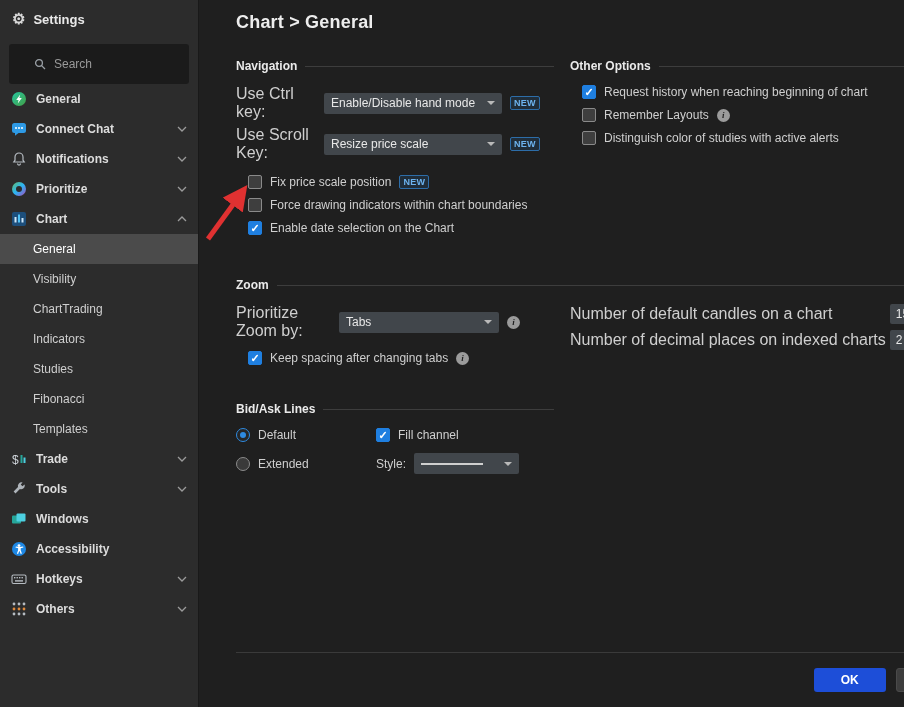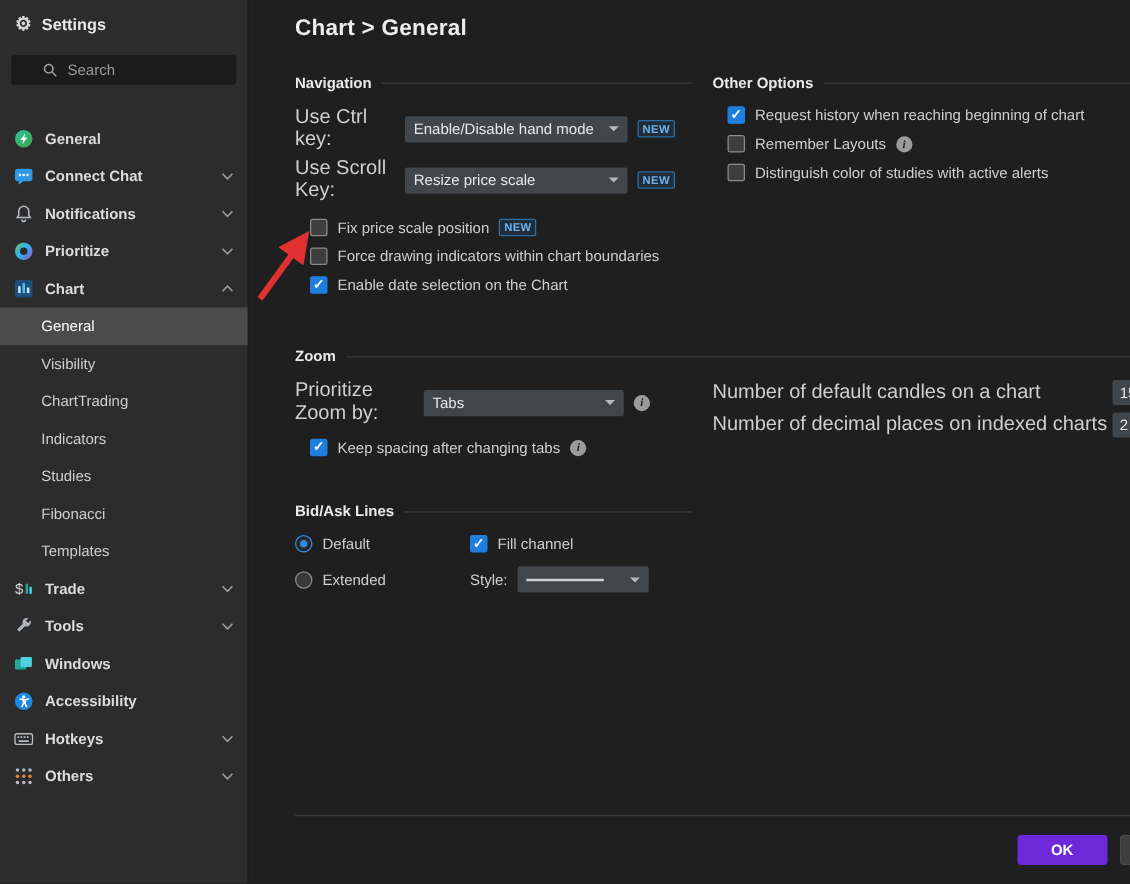--- a/index.html
+++ b/index.html
@@ -4,21 +4,21 @@
 <style>
   *{margin:0;padding:0;box-sizing:border-box}
   html,body{width:904px;height:707px;overflow:hidden}
   body{background:#1f1f1f;font-family:"Liberation Sans",sans-serif;color:#ccc;font-size:12px}
   .app{position:relative;width:904px;height:707px;display:flex}
 
   
   .sidebar{width:199px;background:#2c2c2c;flex-shrink:0;border-right:1px solid #191919}
   .sb-head{height:38px;display:flex;align-items:center;gap:8px;padding:0 12px;color:#e9e9e9;font-size:13px;font-weight:700}
   .gear{font-size:15px;color:#d8d8d8}
-  .search{display:flex;align-items:center;gap:6px;background:#1b1b1b;border-radius:3px;height:24px;margin:6px 9px 28px;padding:0 23px}
+  .search{display:flex;align-items:center;gap:6px;background:#1b1b1b;border-radius:3px;height:40px;margin:6px 9px 0;padding:0 23px}
   .search input{flex:1;background:transparent;border:none;outline:none;color:#ddd;font-size:12px;font-family:inherit;min-width:0}
   .search input::placeholder{color:#9a9a9a}
   .side-item{height:30px;display:flex;align-items:center;gap:9px;padding:0 11px;font-size:12px;color:#dcdcdc;cursor:pointer}
   .side-item .lbl{font-weight:700}
   .ic{width:16px;height:16px;display:flex;align-items:center;justify-content:center;flex-shrink:0}
   .chev{margin-left:auto;display:flex;align-items:center}
   .side-sub{height:30px;display:flex;align-items:center;padding:0 10px 0 33px;font-size:12px;color:#cfcfcf;cursor:pointer}
   .side-sub.selected{background:#4b4b4b;color:#fff}
 
   
@@ -59,21 +59,21 @@
   .zoom-sec{margin-top:34px}
   .zr{display:flex;align-items:center;justify-content:space-between;margin-bottom:6px;padding-right:36px;gap:4px}
   .zr .flabel{white-space:nowrap}
   .ba-sec{margin-top:28px;width:318px}
   .ba-grid{display:grid;grid-template-columns:140px auto;row-gap:11px;width:430px}
   .ba-cell{display:flex;align-items:center;gap:8px;font-size:12px;color:#cfcfcf}
   .line-sample{width:62px;height:2px;background:#cfcfcf}
 
   .footer{position:absolute;left:37px;right:18px;bottom:0;height:55px;border-top:1px solid #3a3a3a;display:flex;align-items:center;justify-content:flex-end;gap:10px}
   .btn{height:24px;border:none;border-radius:3px;font-size:12px;font-family:inherit;cursor:pointer}
-  .btn.ok{width:72px;background:#6d28d9;color:#fff;font-weight:700}
+  .btn.ok{width:72px;background:#1d4ed8;color:#fff;font-weight:700}
   .btn.cancel{width:74px;background:#3d3d3d;color:#ddd;border:1px solid #4a4a4a}
 
   .arrow{position:absolute;left:200px;top:183px;pointer-events:none;z-index:5}
 </style>
 </head>
 <body>
 
 <div class="app">
 
   <aside class="sidebar">

